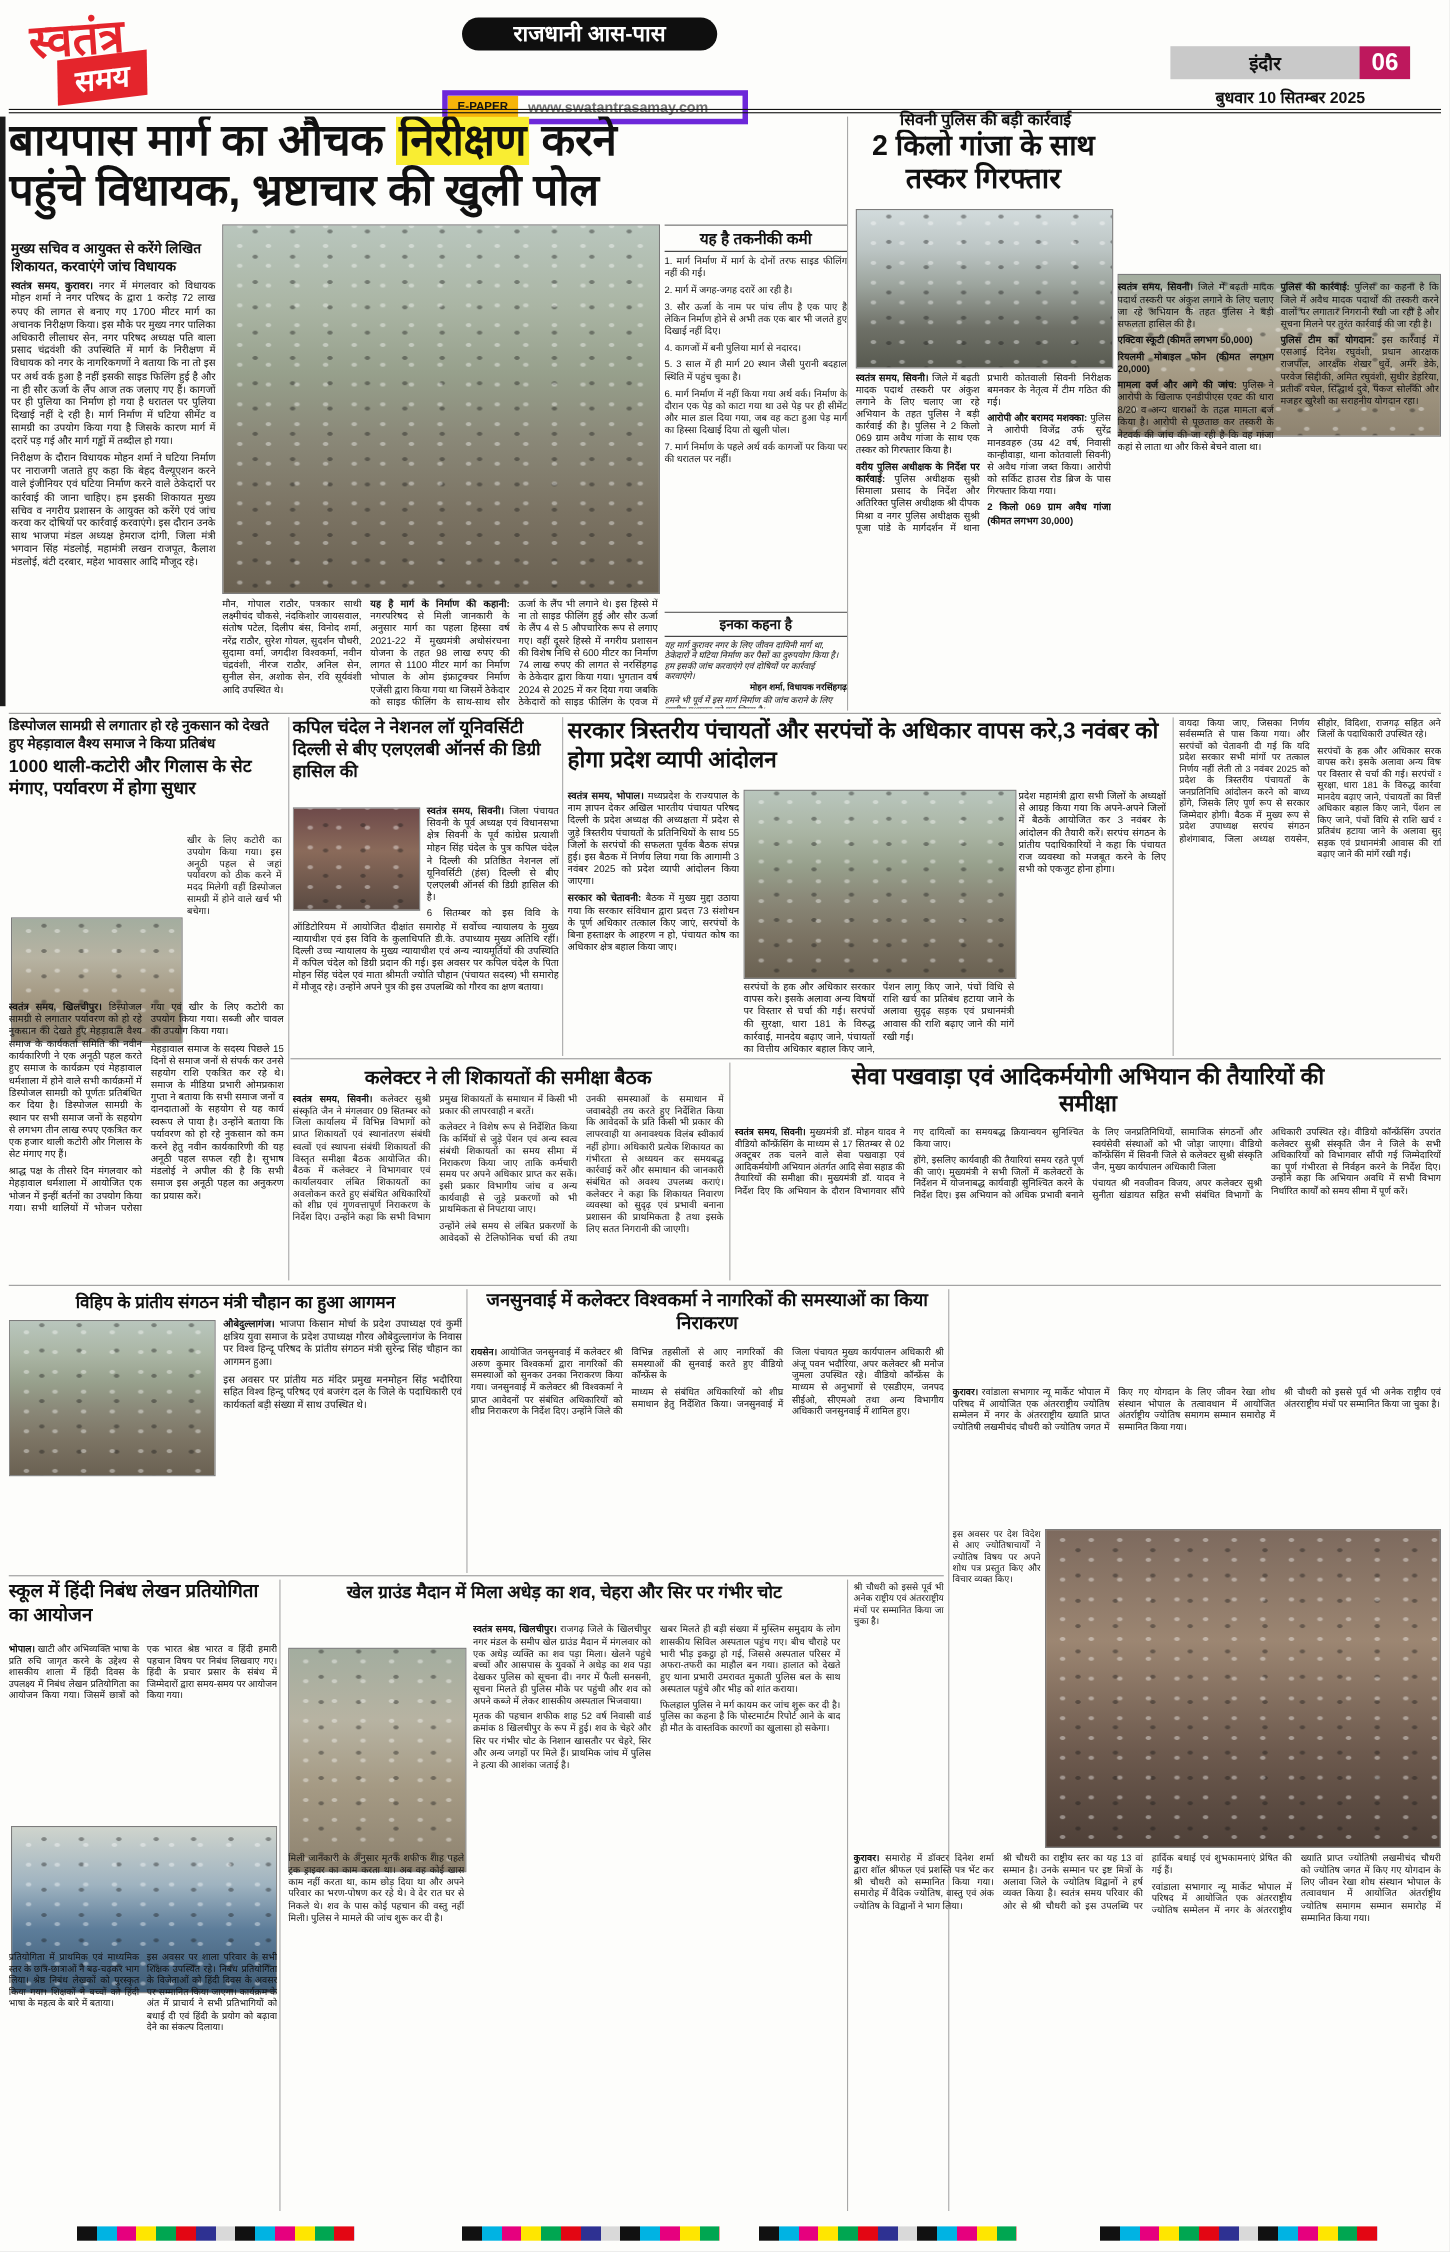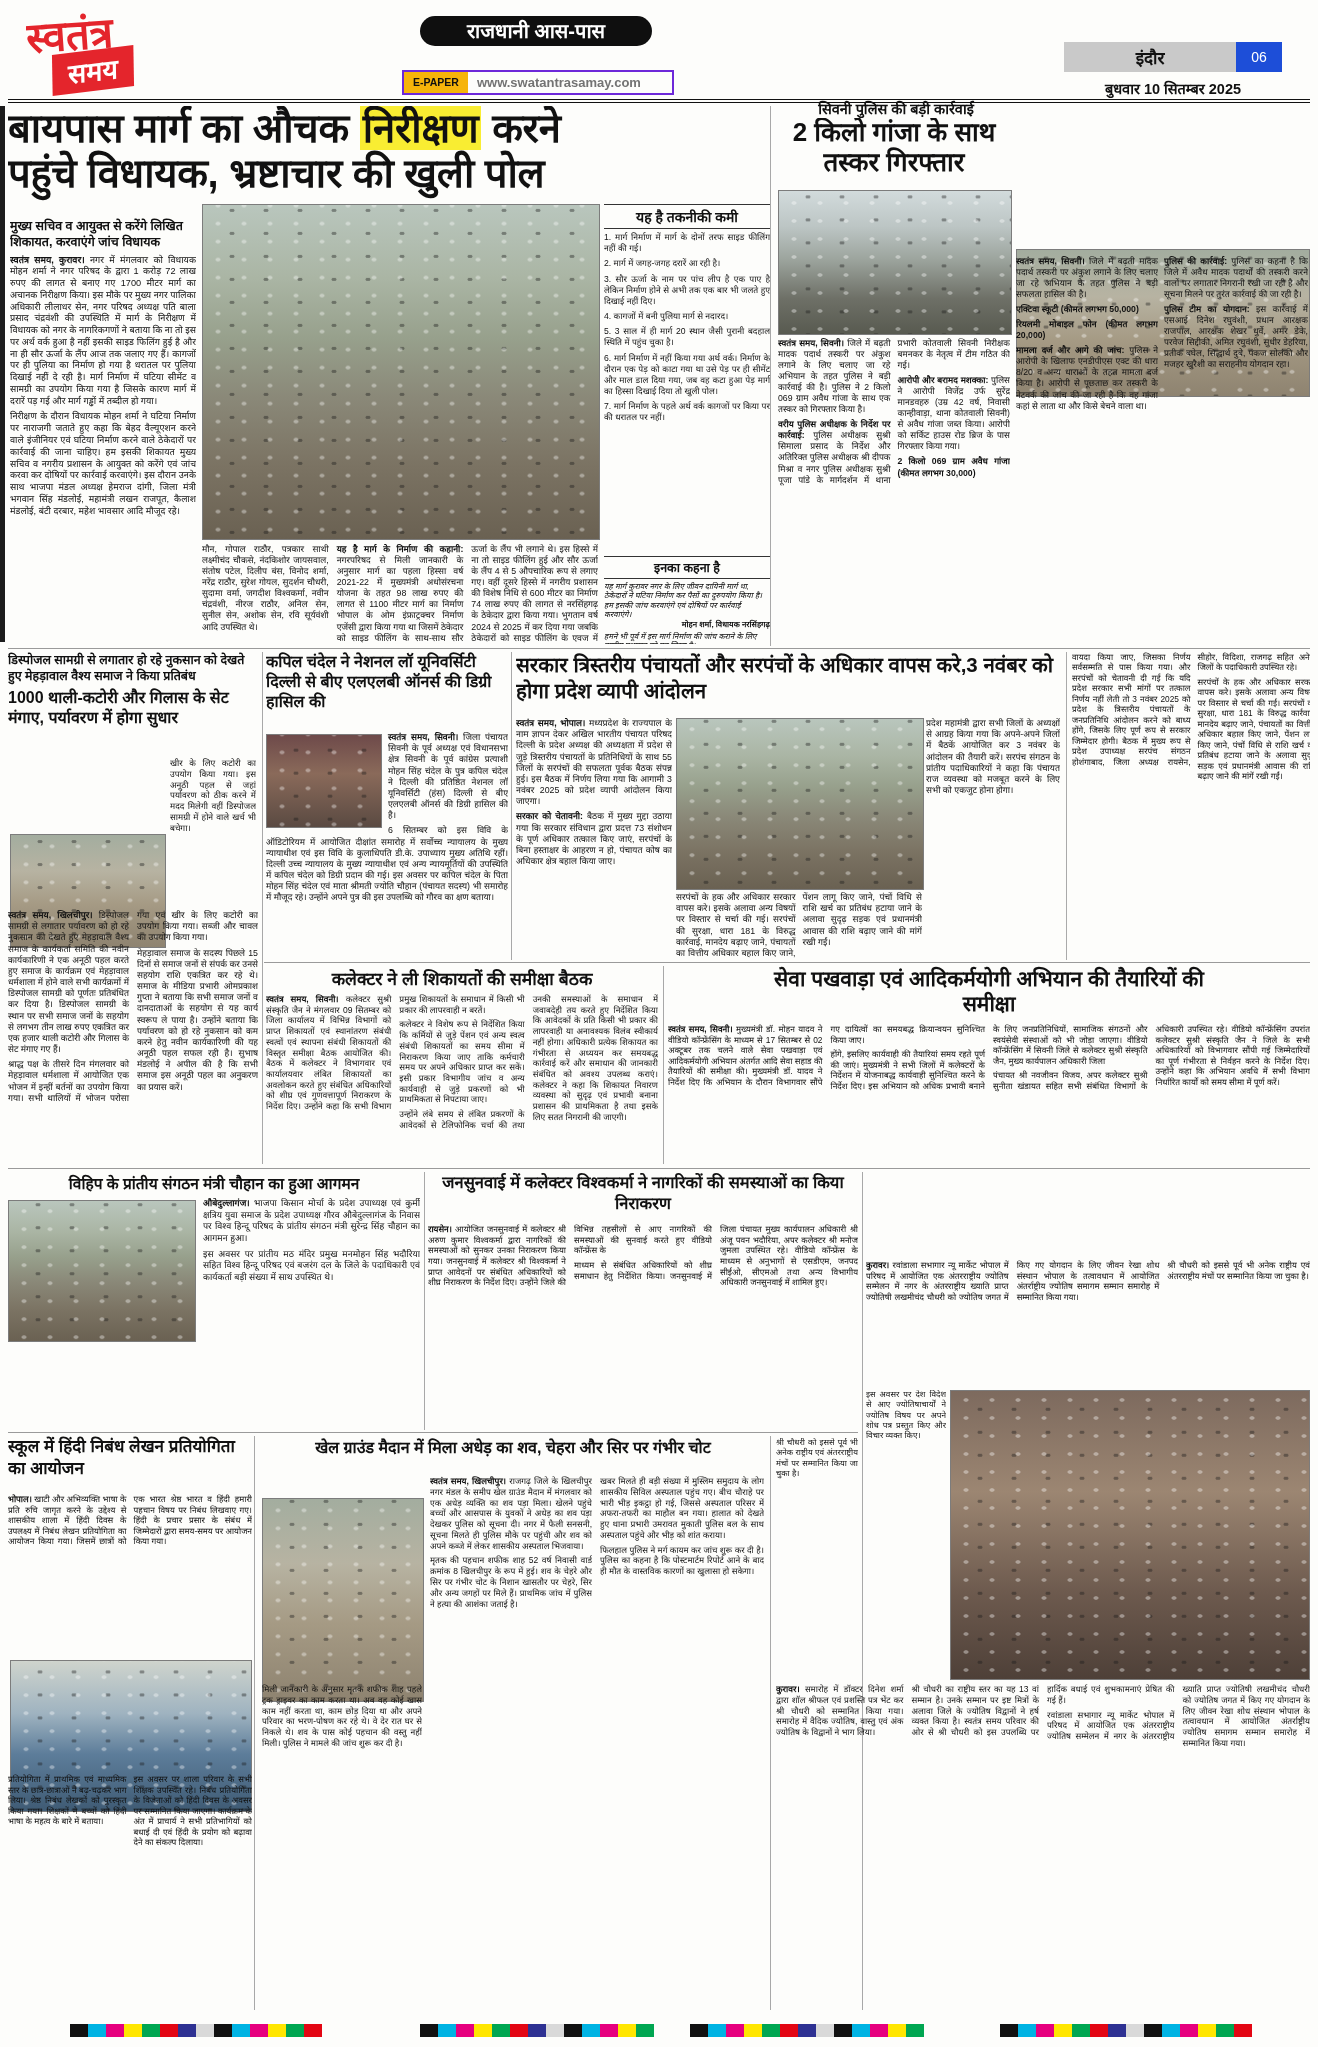--- a/index.html
+++ b/index.html
@@ -10,26 +10,26 @@
   p{margin:0 0 4px 0;}
   .dl{font-weight:700;}
   .vline{position:absolute;width:1px;background:#a8a8a8;}
   .hline{position:absolute;height:1px;background:#9a9a9a;}
   
   .logo-top{font-size:42px;font-weight:700;color:#e4252c;transform:rotate(-4deg);line-height:1;}
   .logo-bottom{display:inline-block;background:#e4252c;color:#fff;font-size:27px;font-weight:700;
                padding:2px 16px;transform:rotate(-7deg) skewX(-6deg);margin:-4px 0 0 26px;}
   .section-pill{background:#0f0f0f;color:#fff;border-radius:18px;font-size:20px;font-weight:700;
                 text-align:center;line-height:30px;}
-  .ep-strip{border:2px solid #6d28d9;display:flex;align-items:flex-start;}
+  .ep-strip{border:5px solid #6d28d9;display:flex;align-items:flex-start;margin-top:12px;}
   .ep-tag{background:#f6b40a;color:#111;font-size:10.5px;font-weight:700;padding:0 9px;line-height:21px;}
   .ep-url{font-size:13px;font-weight:700;color:#737373;padding-left:9px;line-height:21px;}
   .city-band{background:#c9c9c9;display:flex;align-items:center;}
   .city-band .city{flex:1;text-align:center;font-size:17px;font-weight:700;}
-  .city-band .pageno{background:#1d4ed8;color:#fff;width:46px;height:30px;font-size:14px;font-weight:400;
+  .city-band .pageno{background:#be185d;color:#fff;width:46px;height:30px;font-size:22px;font-weight:700;
                      display:flex;align-items:center;justify-content:center;}
   .mast-rule{border-top:1.5px solid #111;border-bottom:1.5px solid #111;height:2px;}
   
   .ph{border:1px solid #7c7c7c;position:relative;
       background:linear-gradient(180deg,#b9c6bd 0%,#aab5a4 22%,#97a08c 40%,#8a8878 58%,#7b7363 78%,#6a6152 100%);}
   .ph::after{content:"";position:absolute;inset:0;
       background-image:radial-gradient(rgba(255,255,255,.38) 2px,transparent 3px),
                        radial-gradient(rgba(25,25,25,.4) 2px,transparent 3px);
       background-size:26px 18px,34px 23px;background-position:2px 60%,12px 72%;}
   .ph-police{background:linear-gradient(180deg,#d2dbdc 0%,#bcc5c4 25%,#9ca49d 48%,#6e7067 75%,#585a50 100%);}

